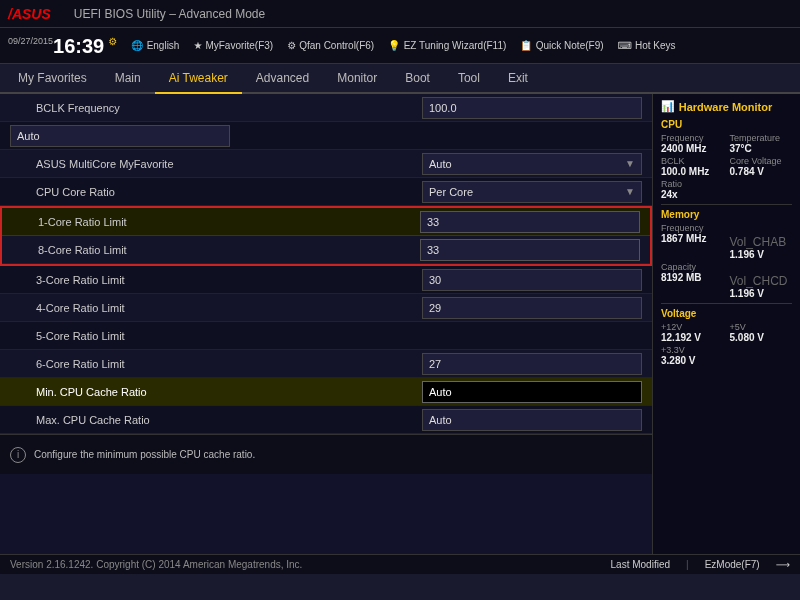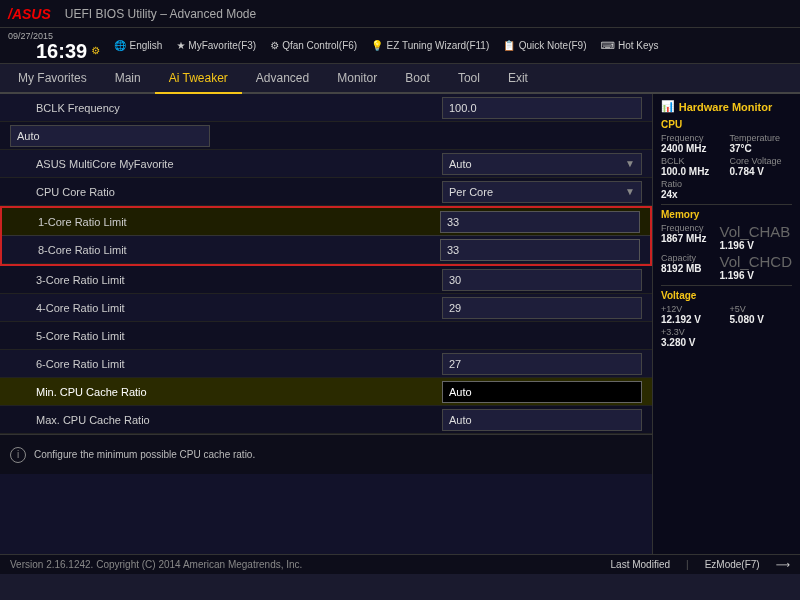--- a/index.html
+++ b/index.html
@@ -13,21 +13,21 @@
       overflow: hidden;
     }
 
     
     #top-bar {
       background: #0d0d1a;
       height: 28px;
       display: flex;
       align-items: center;
       padding: 0 8px;
-      gap: 8px;
+      gap: 17px;
       border-bottom: 1px solid #333;
     }
     #asus-logo {
       color: #e00;
       font-weight: bold;
       font-size: 14px;
       font-style: italic;
       margin-right: 6px;
     }
     #bios-title {
@@ -40,21 +40,21 @@
       background: #0d0d1a;
       height: 36px;
       display: flex;
       align-items: center;
       padding: 0 8px;
       gap: 14px;
       border-bottom: 1px solid #333;
     }
     #datetime {
       display: flex;
-      flex-direction: column;
+      flex-direction: row;
       color: #fff;
       font-size: 10px;
     }
     #time-display {
       font-size: 20px;
       font-weight: bold;
       color: #fff;
       line-height: 1;
     }
     #date-display {
@@ -116,21 +116,21 @@
     }
     .setting-row:nth-child(even) { background: #0f0f22; }
     .setting-row:nth-child(odd) { background: #13132a; }
     .setting-label {
       flex: 1;
       color: #ccc;
       font-size: 11px;
       padding-left: 26px;
     }
     .setting-value {
-      width: 200px;
+      width: 220px;
       background: #1e1e3a;
       border: 1px solid #444;
       color: #ddd;
       font-size: 11px;
       padding: 2px 6px;
       display: flex;
       align-items: center;
       justify-content: space-between;
       height: 22px;
     }
@@ -177,21 +177,22 @@
       color: #888;
       font-size: 9px;
     }
     .hw-value {
       color: #eee;
       font-size: 10px;
       font-weight: bold;
     }
     .hw-sub-label {
       color: #666;
-      font-size: 15px;
+      font-size: 12px;
+      margin-top: 12px;
     }
     .hw-divider {
       border-top: 1px solid #333;
       margin: 3px 0;
     }
 
     
     #info-bar {
       background: #0d0d1a;
       height: 28px;
@@ -247,21 +248,21 @@
 <body>
 
 <div id="top-bar">
   <span id="asus-logo">/ASUS</span>
   <span id="bios-title">UEFI BIOS Utility – Advanced Mode</span>
 </div>
 
 <div id="header-bar">
   <div id="datetime">
     <span id="date-display">09/27/2015</span>
-    <div style="display:flex;align-items:center;gap:4px;margin-left:28px;">
+    <div style="display:flex;align-items:flex-start;gap:4px;">
       <span id="time-display">16:39</span>
       <span style="color:#f5c518;cursor:pointer;">⚙</span>
     </div>
   </div>
   <div class="header-btn">
     <span>🌐</span>
     <span>English</span>
   </div>
   <div class="header-btn">
     <span>★</span>

